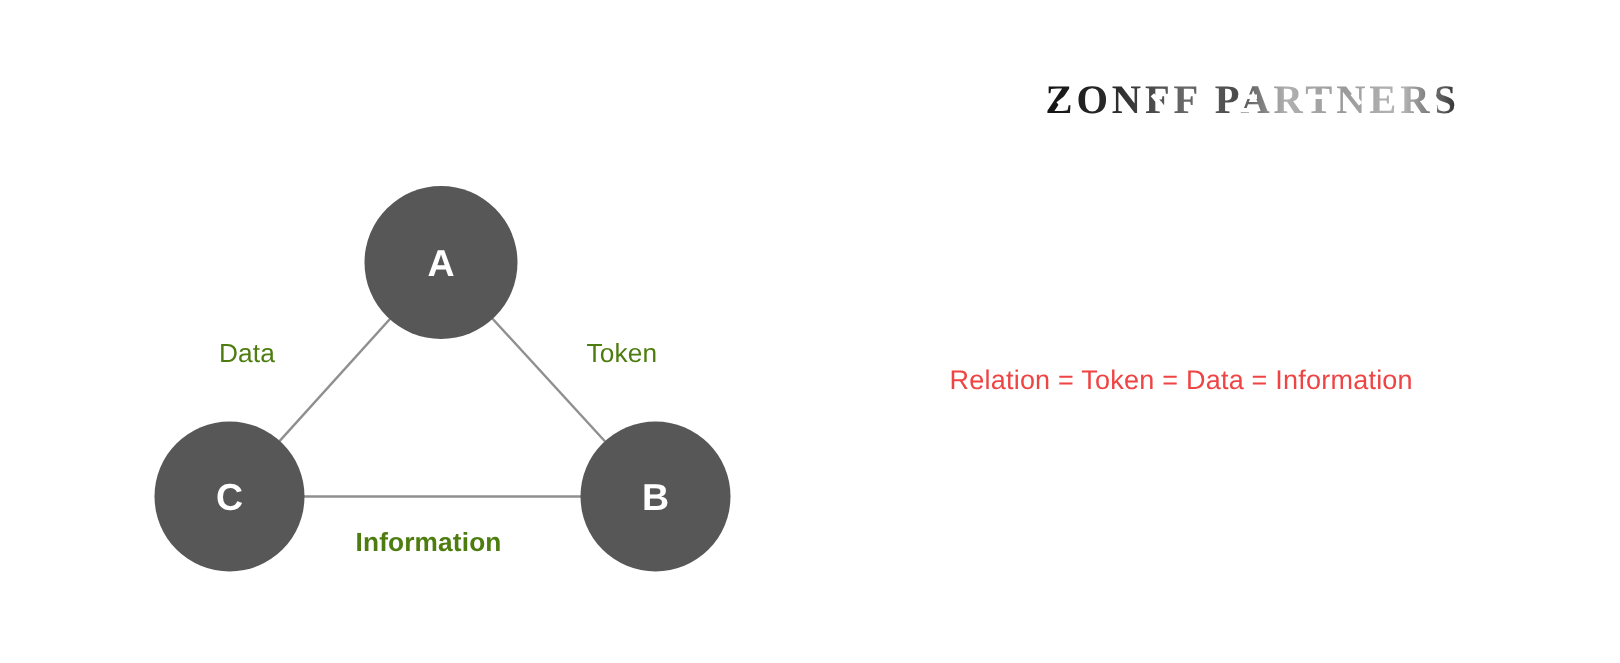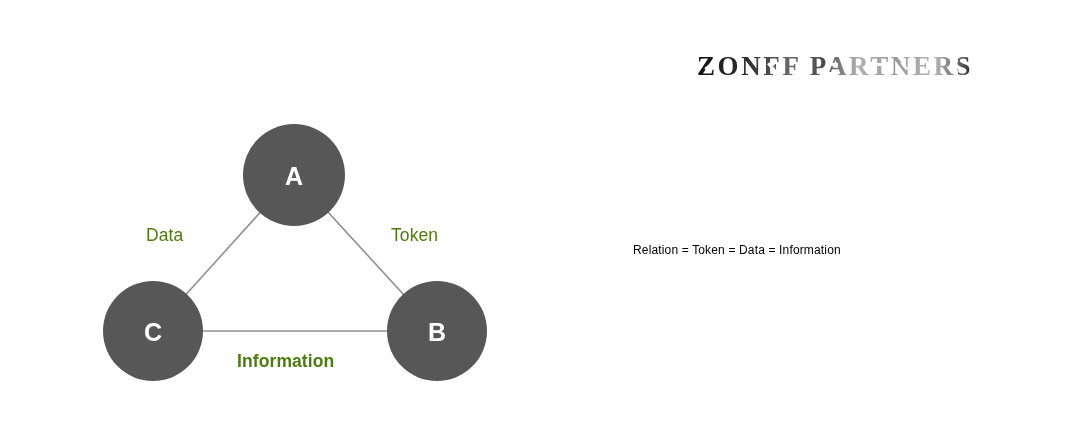--- a/index.html
+++ b/index.html
@@ -50,23 +50,23 @@
   }
   #edge-label-data  { left: 146px; top: 225px; }
   #edge-label-token { left: 391px; top: 225px; }
   #edge-label-information { left: 237px; top: 351px; font-weight: bold; }
 
   
   #equation {
     position: absolute;
     left: 633px;
     top: 243px;
-    color: #000000;
+    color: #ef4444;
     font-family: "Liberation Sans", sans-serif;
-    font-size: 12px;
+    font-size: 18px;
     white-space: nowrap;
     letter-spacing: 0.15px;
   }
 
   
   #logo {
     position: absolute;
     left: 697px;
     top: 48px;
     width: 330px;

